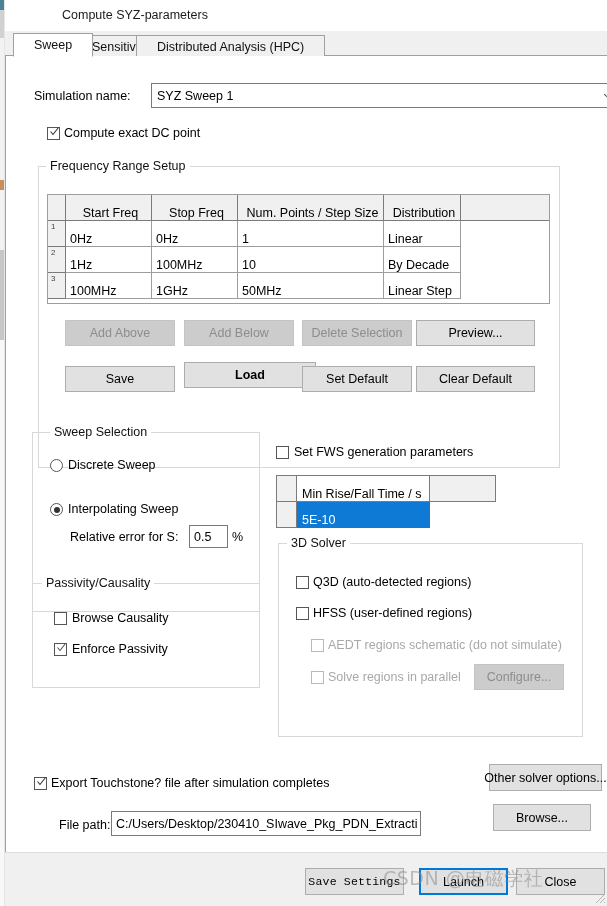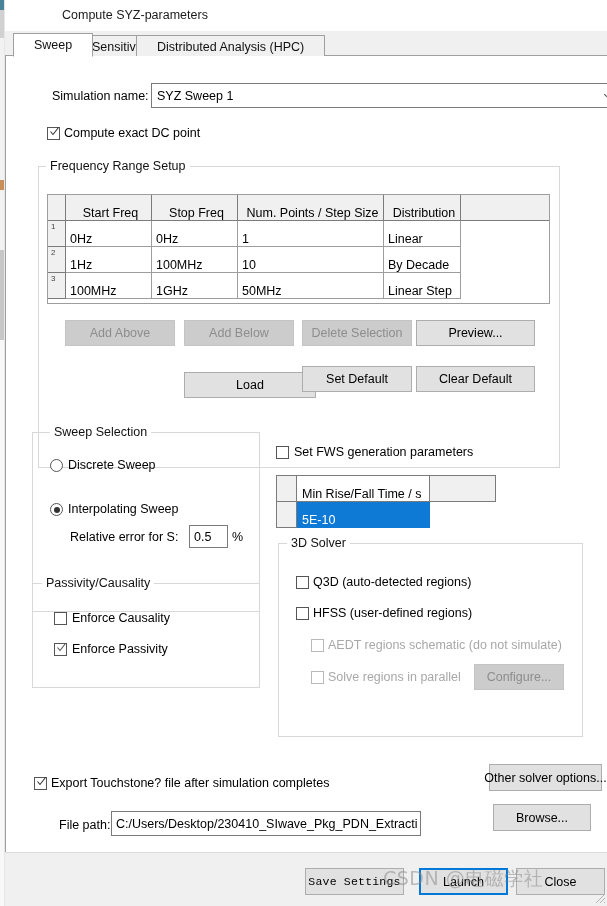--- a/index.html
+++ b/index.html
@@ -326,21 +326,21 @@
       <div class="tab" style="left:66px;">
         <span>Sensitivity</span>
       </div>
       <div class="tab" style="left:131px;">
         <span>Distributed Analysis (HPC)</span>
       </div>
     </div>
 
     <div class="body-panel">
 
-      <div class="abs lbl" style="left:46px; top:33px;">Simulation name:</div>
+      <div class="abs lbl" style="left:28px; top:33px;">Simulation name:</div>
       <div class="combo" style="left:145px; top:27px; width:474px; height:25px;">
         <span class="val">SYZ Sweep 1</span>
         <span class="chev"></span>
       </div>
 
       <div class="cb" style="left:41px; top:71px;">
         <span class="tick">
           <svg width="11" height="11" viewBox="0 0 11 11">
               <polyline points="1.5,5.5 4,8.5 9.5,1.5" fill="none" stroke="#333" stroke-width="1.1"></polyline>
             </svg>
@@ -406,21 +406,24 @@
       <div class="btn disabled" style="left:178px; top:264px; width:110px; height:26px;">
         <span>Add Below</span>
       </div>
       <div class="btn disabled" style="left:296px; top:264px; width:110px; height:26px;">
         <span>Delete Selection</span>
       </div>
       <div class="btn" style="left:410px; top:264px; width:119px; height:26px;">
         <span>Preview...</span>
       </div>
 
-      <div class="btn" style="left:178px; top:316px; width:132px; height:26px;">
+      <div class="btn" style="left:59px; top:310px; width:110px; height:26px;">
+        <span>Save</span>
+      </div>
+      <div class="btn" style="left:178px; top:306px; width:132px; height:26px;font-weight:bold;">
         <span>Load</span>
       </div>
       <div class="btn" style="left:296px; top:310px; width:110px; height:26px;">
         <span>Set Default</span>
       </div>
       <div class="btn" style="left:410px; top:310px; width:119px; height:26px;">
         <span>Clear Default</span>
       </div>
 
       <div class="gb" style="left:26px; top:376px; width:228px; height:180px;"></div>
@@ -437,21 +440,21 @@
       <div class="abs lbl" style="left:64px; top:474px;">Relative error for S:</div>
       <div class="tin" style="left:183px; top:469px; width:39px; height:23px;">
         <span>0.5</span>
       </div>
       <div class="abs lbl" style="left:226px; top:474px;">%</div>
 
       <div class="gb" style="left:26px; top:527px; width:228px; height:105px;"></div>
       <div class="gb-title" style="left:36px; top:520px;">Passivity/Causality</div>
 
       <div class="cb" style="left:48px; top:556px;"></div>
-      <div class="abs lbl" style="left:66px; top:555px;">Enforce Causality</div>
+      <div class="abs lbl" style="left:66px; top:555px;">Browse Causality</div>
 
       <div class="cb" style="left:48px; top:587px;">
         <span class="tick">
           <svg width="11" height="11" viewBox="0 0 11 11">
               <polyline points="1.5,5.5 4,8.5 9.5,1.5" fill="none" stroke="#555" stroke-width="1.1"></polyline>
             </svg>
         </span>
       </div>
       <div class="abs lbl" style="left:66px; top:586px;">Enforce Passivity</div>
 

